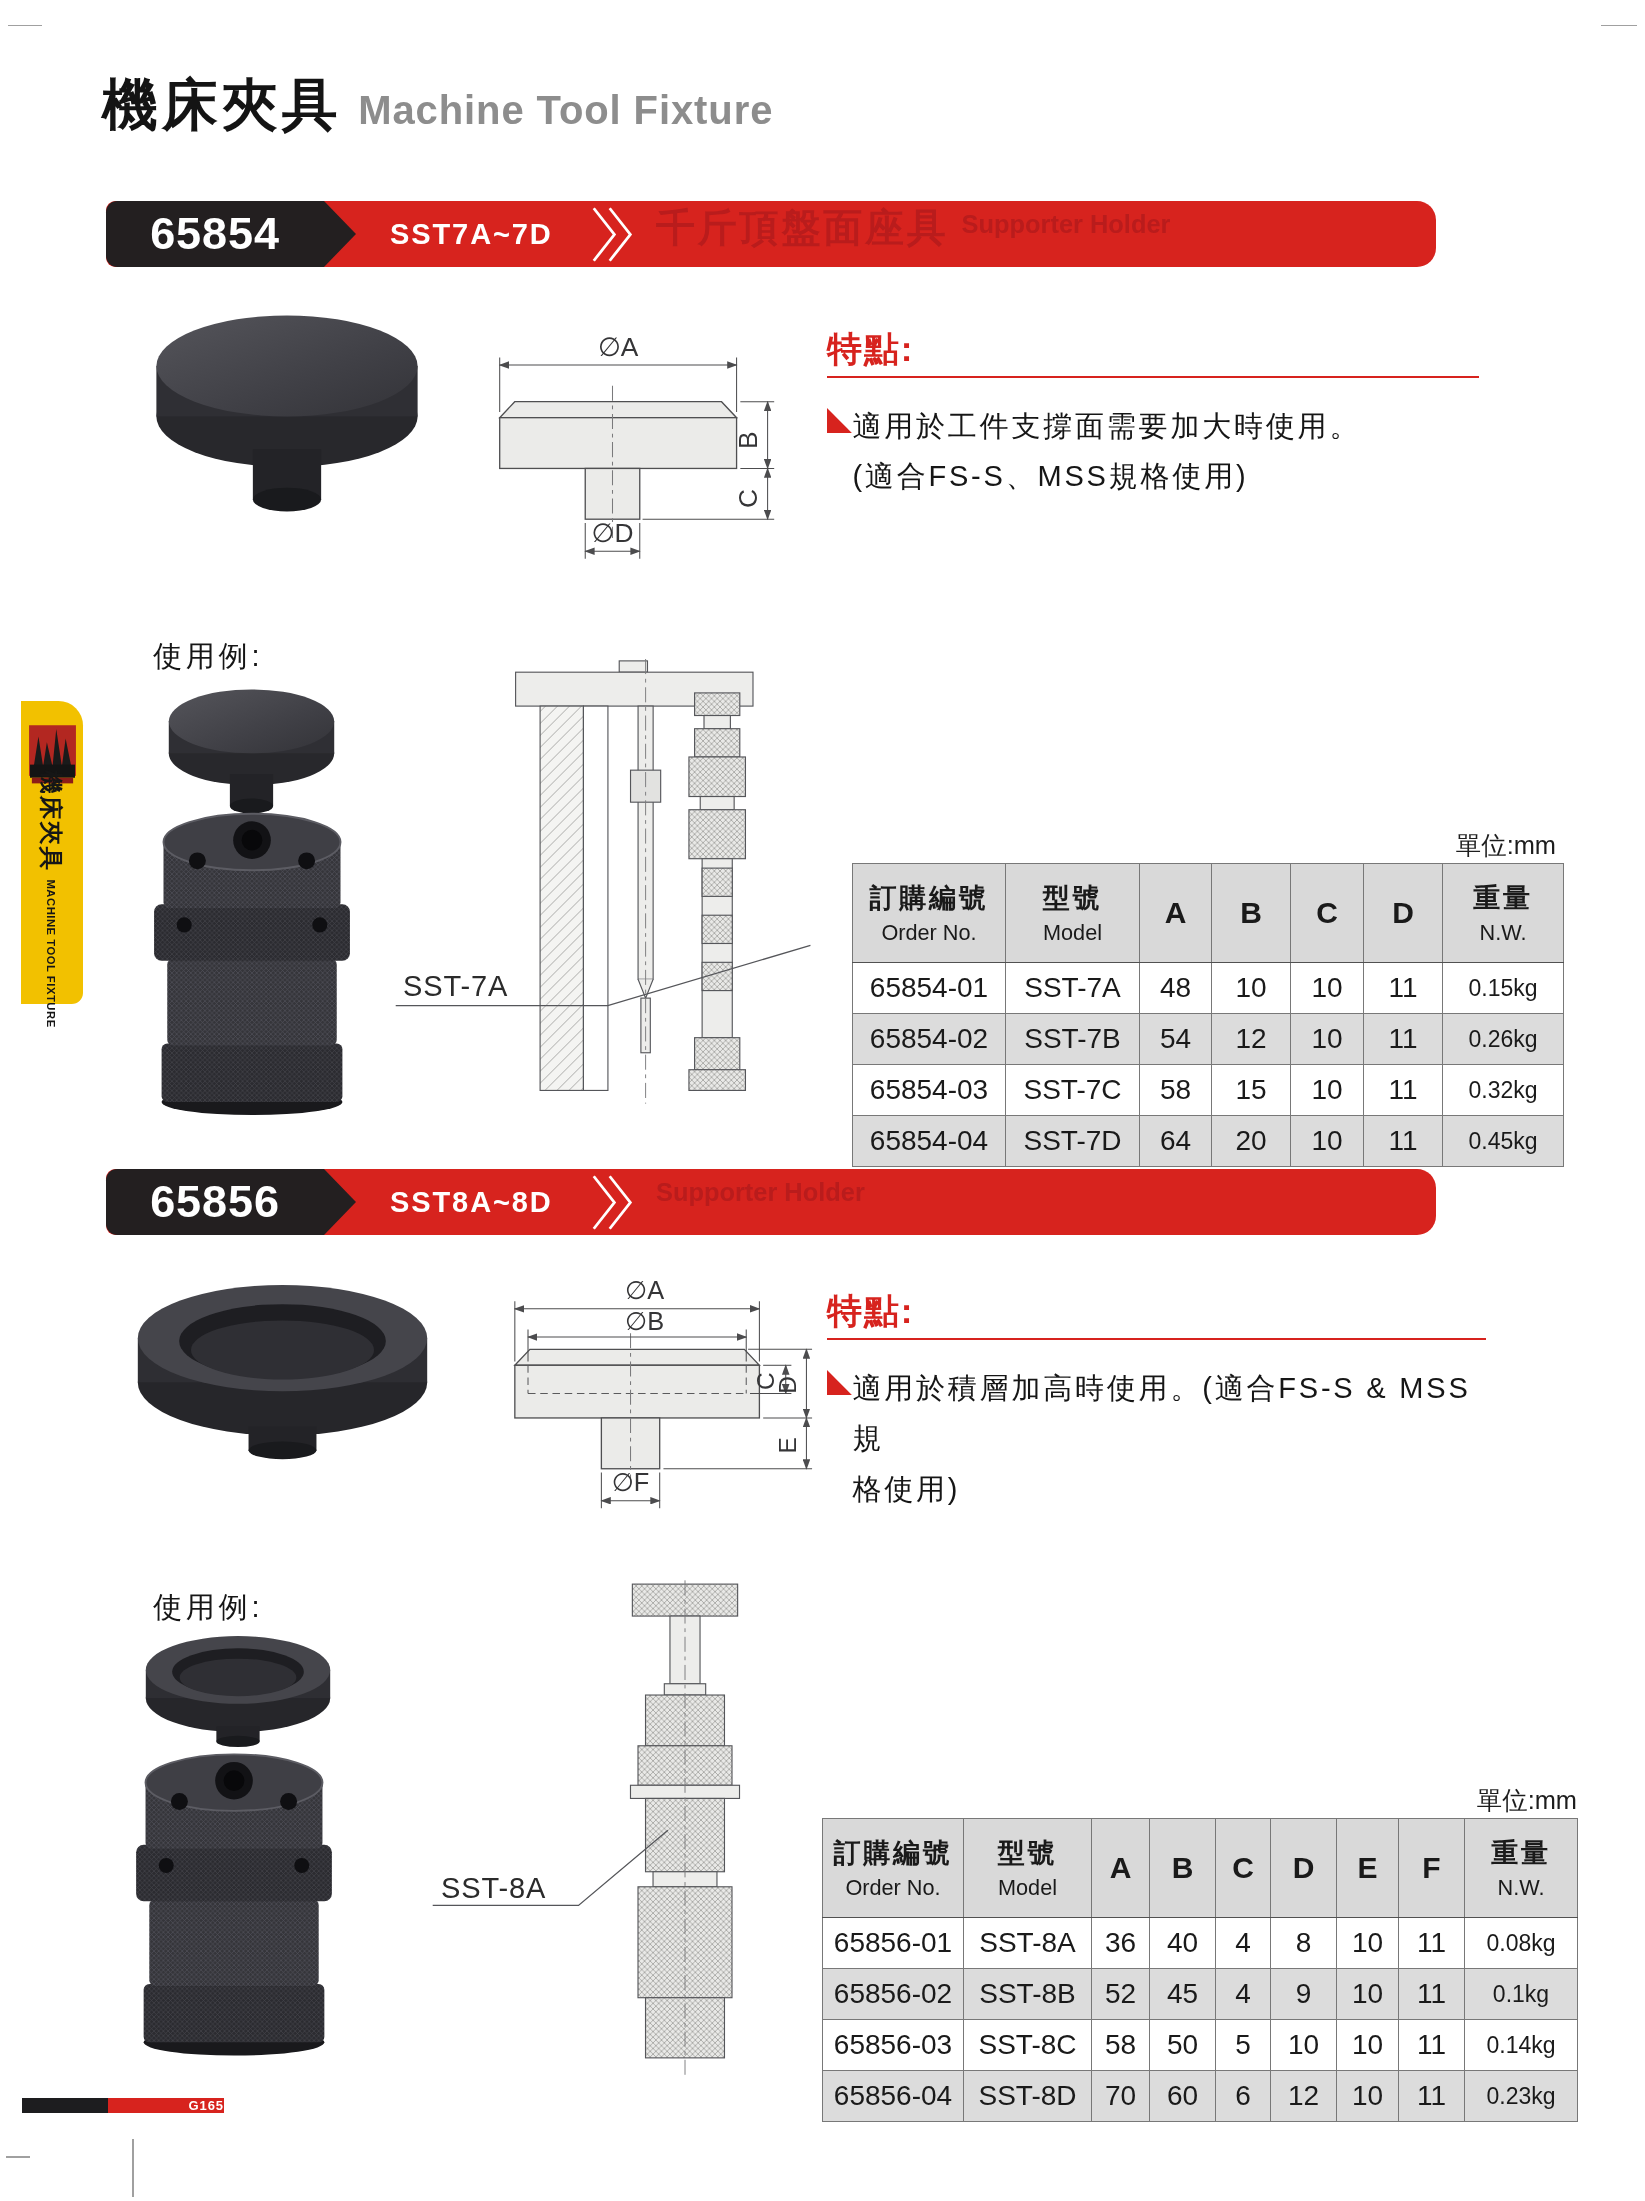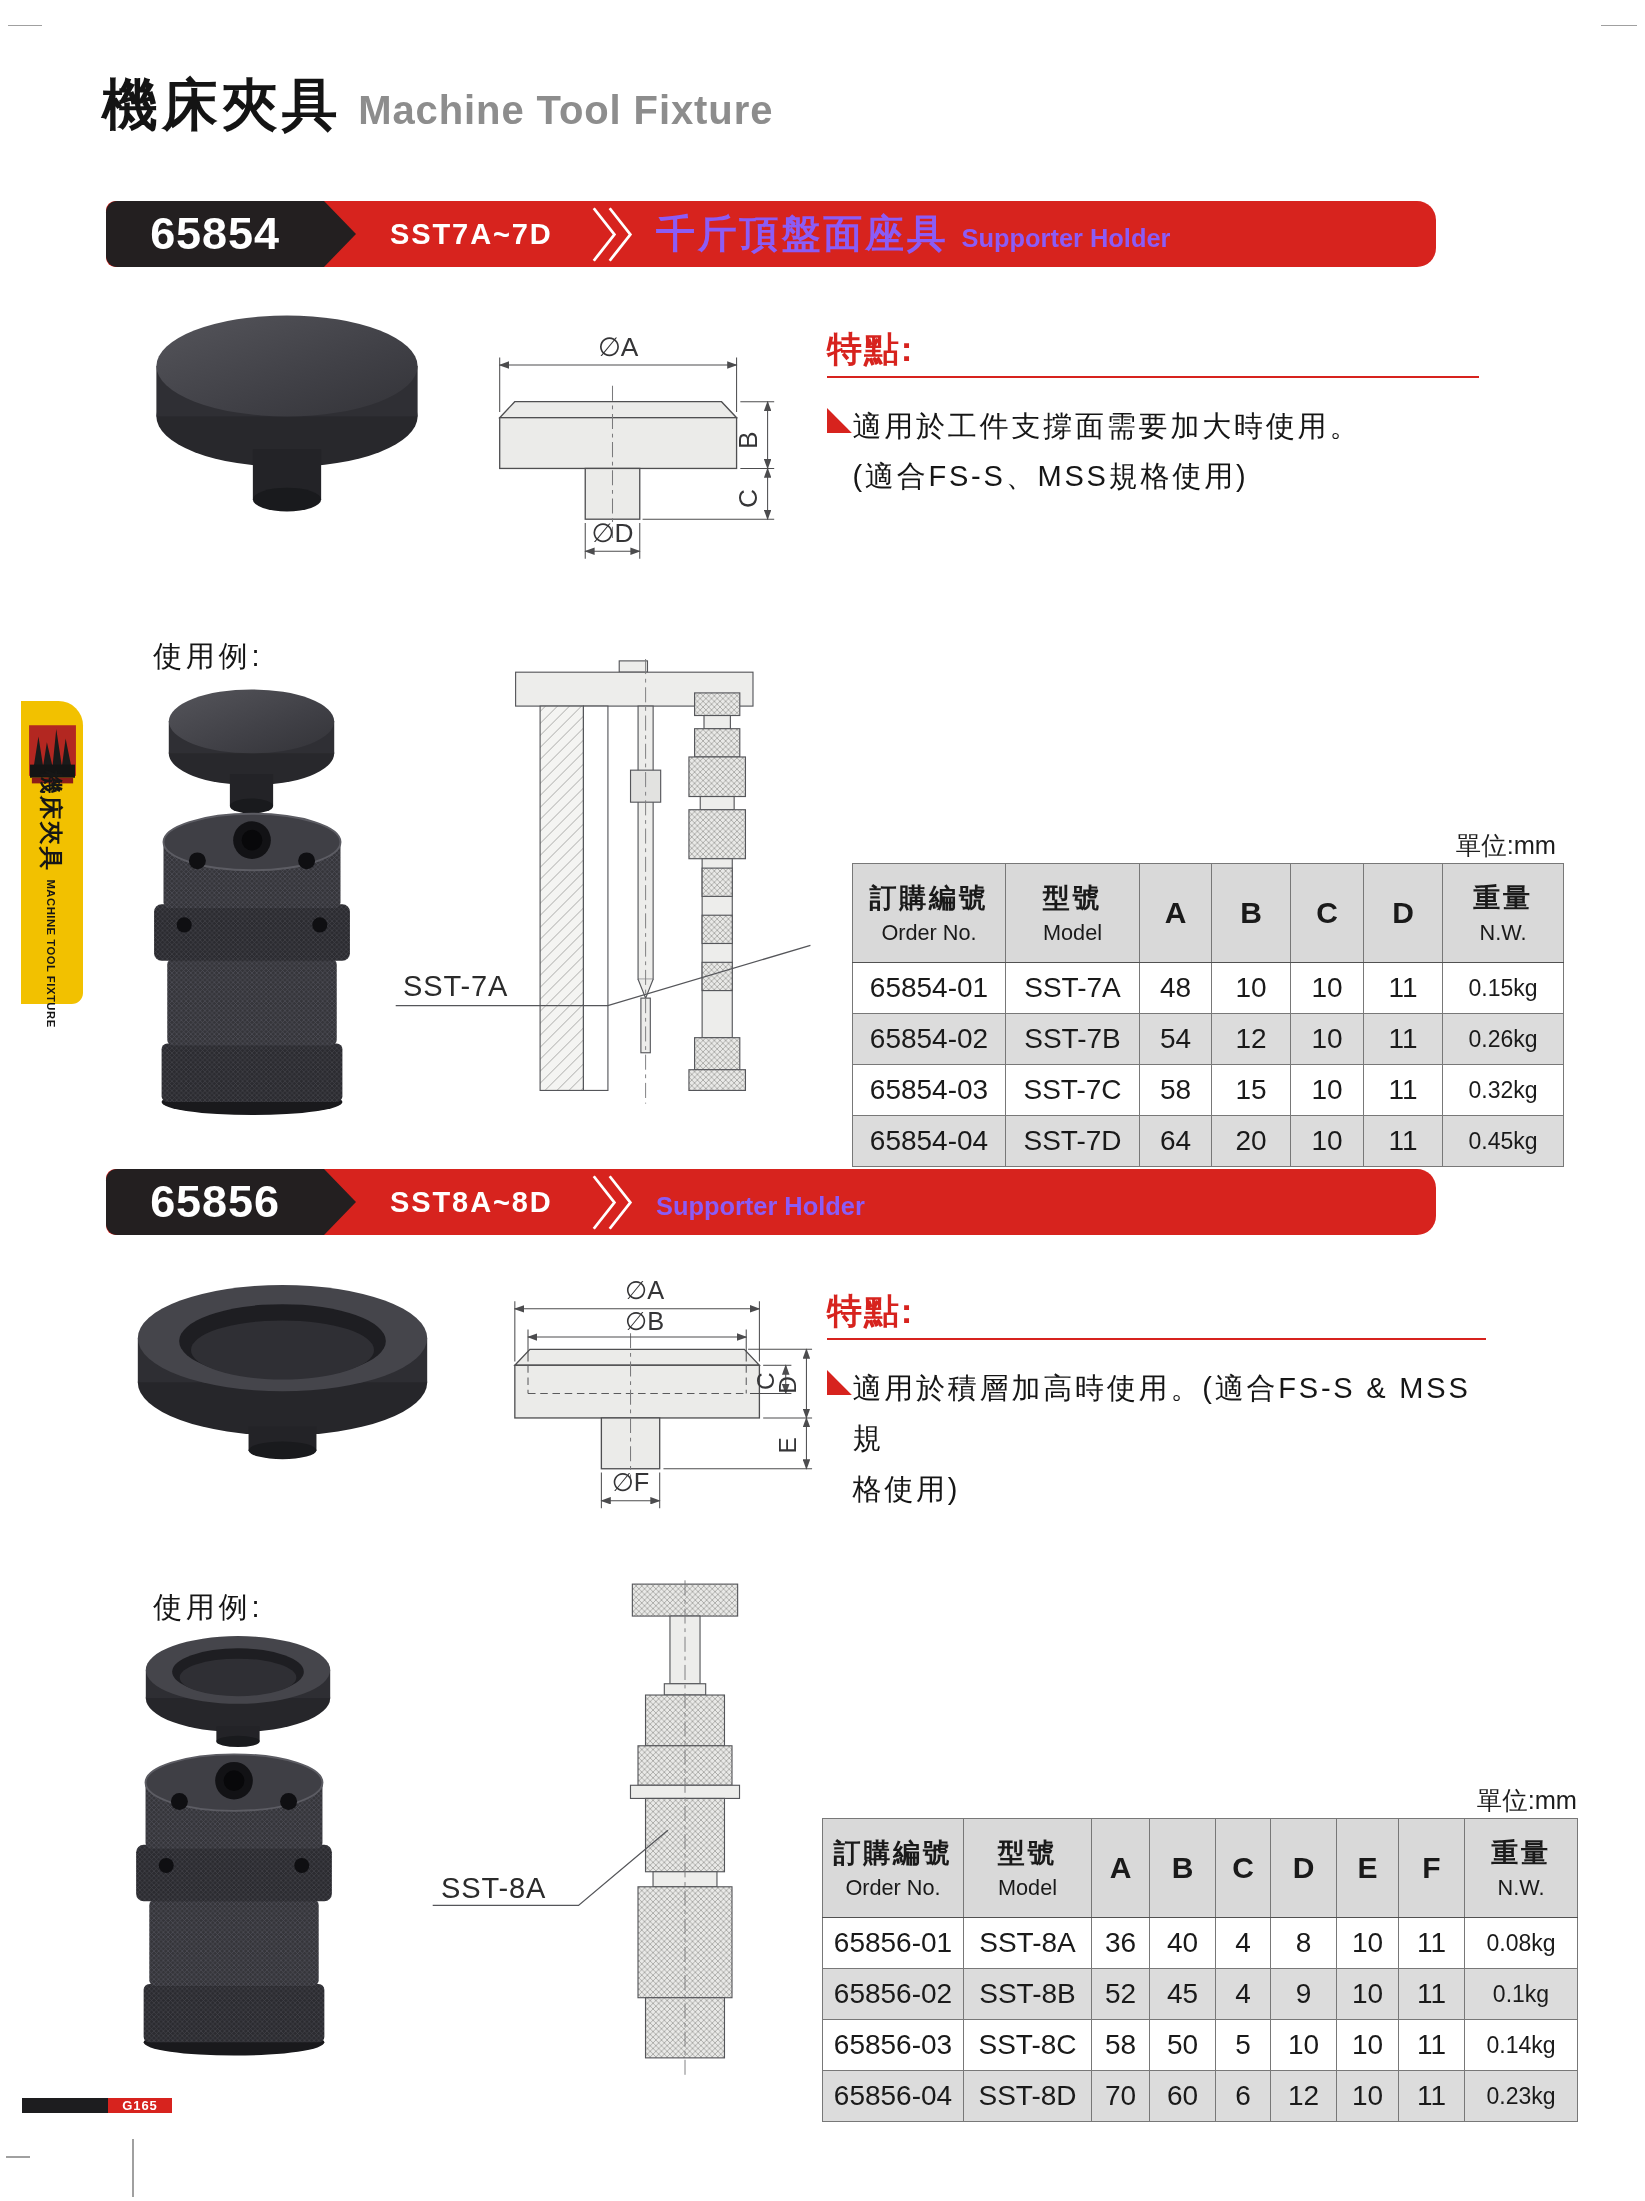--- a/index.html
+++ b/index.html
@@ -15,21 +15,21 @@
   .title-zh{font-size:56px;font-weight:bold;color:#141414;letter-spacing:3.8px;}
   .title-en{font-size:40px;font-weight:bold;color:#8d8d8d;letter-spacing:0.9px;}
   
   .banner{position:absolute;left:106px;width:1330px;height:66px;}
   .banner-red{position:absolute;left:0;top:0;right:0;bottom:0;background:#d7231e;border-radius:9.4px 19px 19px 9.4px;}
   .banner-black{position:absolute;left:0;top:0;width:218px;height:66px;background:#231f20;border-radius:11.3px 0 0 11.3px;}
   .banner-point{position:absolute;left:218px;top:0;width:0;height:0;border-top:33px solid transparent;border-bottom:33px solid transparent;border-left:32px solid #231f20;}
   .banner-no{position:absolute;left:0;top:0;width:218px;height:66px;line-height:66px;text-align:center;color:#fff;font-size:45px;font-weight:bold;letter-spacing:0.9px;}
   .banner-model{position:absolute;left:284px;top:0;height:66px;line-height:66px;color:#fff;font-weight:bold;font-size:29px;letter-spacing:1.9px;}
   .banner-chev{position:absolute;left:484px;top:5.6px;}
-  .banner-title{position:absolute;left:550px;top:0;height:66px;display:flex;align-items:center;gap:13px;color:#8b5cf6;}
+  .banner-title{position:absolute;left:550px;top:0;height:66px;display:flex;gap:13px;color:#b91c1c;}
   .banner-title .zh{font-size:39px;font-weight:bold;letter-spacing:2.8px;}
   .banner-title .en{font-size:25.4px;font-weight:bold;margin-top:9.4px;}
   
   .features{position:absolute;width:652px;}
   .feat-head{font-size:35px;font-weight:bold;color:#d7231e;letter-spacing:1.9px;border-bottom:2.8px solid #d7231e;padding-bottom:3px;}
   .feat-body{display:flex;margin-top:22.6px;gap:0;}
   .tri{width:25.4px;height:25.4px;background:#d7231e;clip-path:polygon(0 0,100% 100%,0 100%);flex:0 0 auto;margin-top:7.5px;}
   .feat-text{font-size:29px;letter-spacing:2.8px;line-height:1.75;color:#161616;}
   
   .usage-label{position:absolute;font-size:29px;letter-spacing:3.8px;color:#161616;}
@@ -47,21 +47,21 @@
   table.spec td.c0{font-weight:normal;}
   table.spec td.cw{font-size:23px;}
   
   .side-tab{left:21px;top:701px;width:62px;height:303px;background:#f2c100;border-radius:0 24.5px 11.3px 0;}
   .tab-thumb{position:absolute;left:6.6px;top:13px;width:49px;height:75px;}
   .tab-rotate{position:absolute;left:-83px;top:179px;width:226px;height:38px;transform:rotate(90deg);display:flex;align-items:center;justify-content:center;gap:7.5px;white-space:nowrap;}
   .tab-zh{font-size:23.5px;font-weight:bold;letter-spacing:1.9px;color:#161616;}
   .tab-en{font-size:11.3px;font-weight:bold;color:#161616;letter-spacing:0.5px;}
   
   .bar-black{left:21.7px;top:2098px;width:87px;height:15px;background:#1d1d1f;}
-  .bar-red{left:108px;top:2098px;width:64px;height:15px;background:#d7231e;color:#fff;font-size:13px;font-weight:bold;text-align:center;line-height:15px;letter-spacing:0.9px;}
+  .bar-red{left:108px;top:2098px;width:88px;height:15px;background:#d7231e;color:#fff;font-size:13px;font-weight:bold;text-align:right;line-height:15px;letter-spacing:0.9px;padding-left:28px;}
   svg text{font-family:"Liberation Sans","DejaVu Sans",sans-serif;}
 </style>
 </head>
 <body>
 
 <div id="page">
 
   <svg width="0" height="0" style="position:absolute" aria-hidden="true">
     <defs>
       <marker id="arrE" markerWidth="11" markerHeight="8" refX="10" refY="4" orient="auto" markerUnits="userSpaceOnUse">

